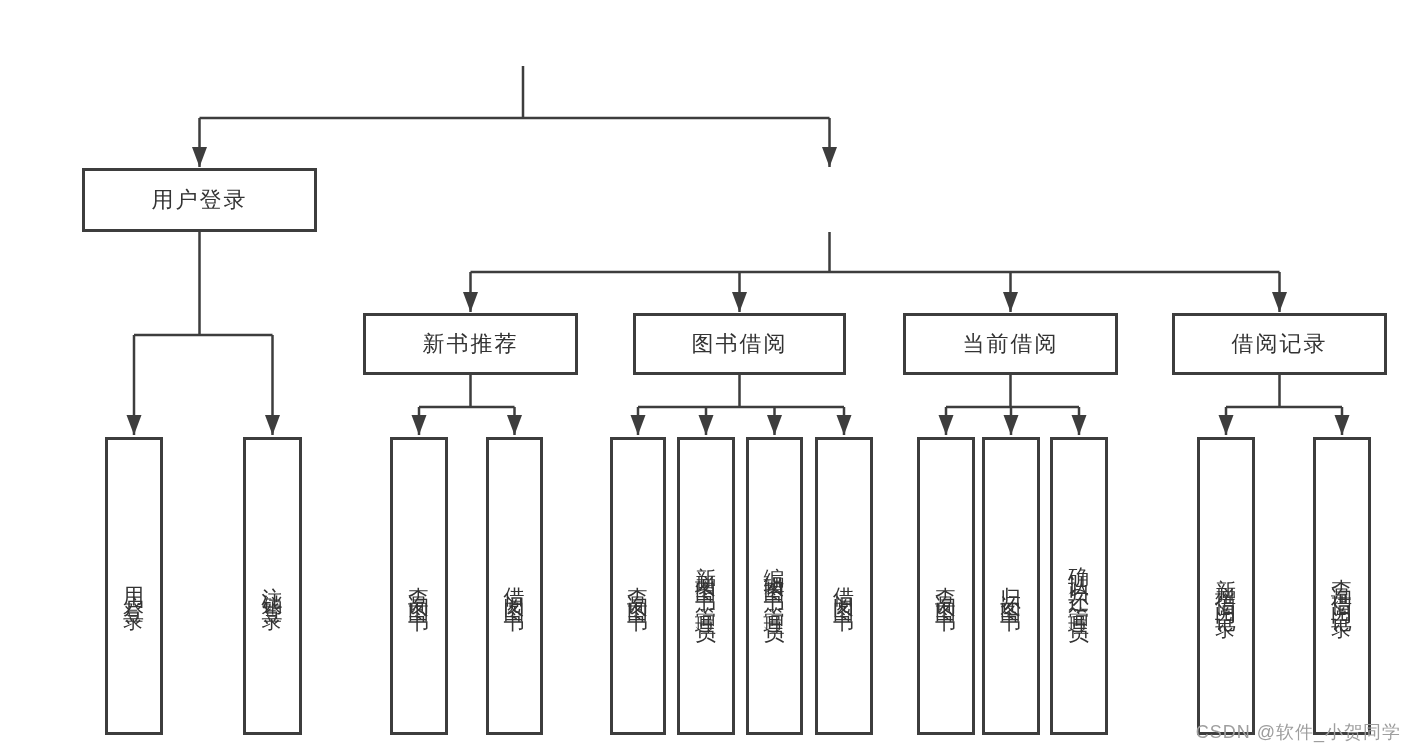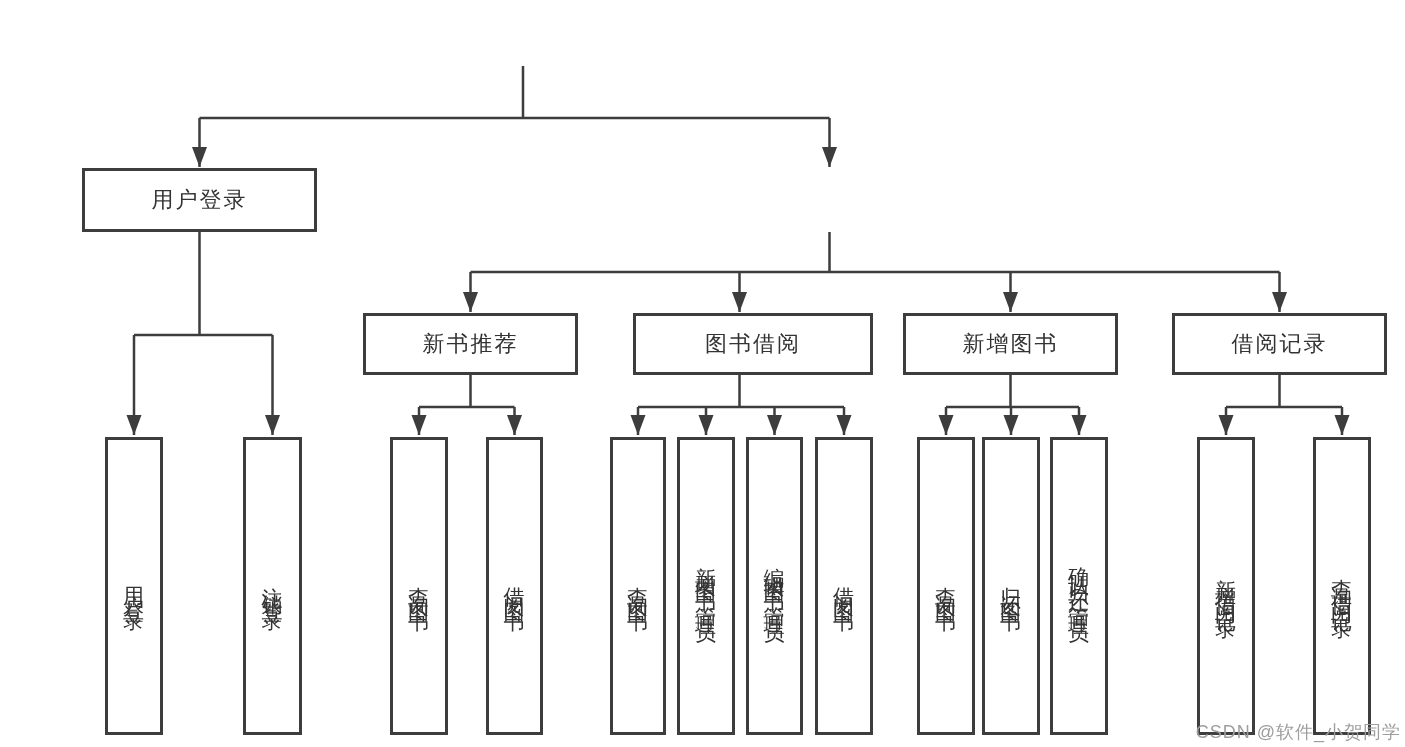--- a/index.html
+++ b/index.html
@@ -99,22 +99,22 @@
       <path d="M1279.5,375 V407 M1226,407 H1342"></path>
       <line x1="1226" y1="407" x2="1226" y2="435" marker-end="url(#ah)"></line>
       <line x1="1342" y1="407" x2="1342" y2="435" marker-end="url(#ah)"></line>
     </g>
   </svg>
 
 
   <div class="box hbox" style="left:82px;top:168px;width:235px;height:64px">用户登录</div>
 
   <div class="box hbox" style="left:363px;top:313px;width:215px;height:62px">新书推荐</div>
-  <div class="box hbox" style="left:633px;top:313px;width:240px;height:62px">图书借阅</div>
-  <div class="box hbox" style="left:903px;top:313px;width:215px;height:62px">新增图书</div>
+  <div class="box hbox" style="left:633px;top:313px;width:213px;height:62px">图书借阅</div>
+  <div class="box hbox" style="left:903px;top:313px;width:215px;height:62px">当前借阅</div>
   <div class="box hbox" style="left:1172px;top:313px;width:215px;height:62px">借阅记录</div>
 
   <div class="box vbox" style="left:105px;top:437px;width:58px;height:298px">
     <span class="vtext">用户登录</span>
   </div>
   <div class="box vbox" style="left:243px;top:437px;width:59px;height:298px">
     <span class="vtext">注销登录</span>
   </div>
 
   <div class="box vbox" style="left:390px;top:437px;width:58px;height:298px">

